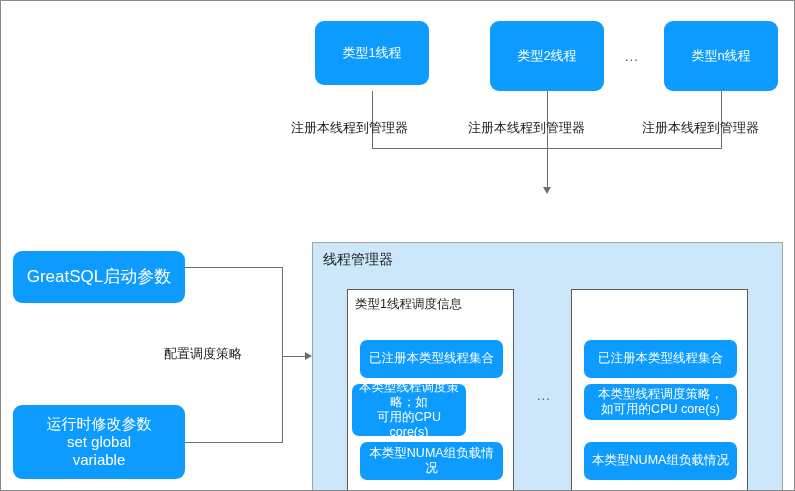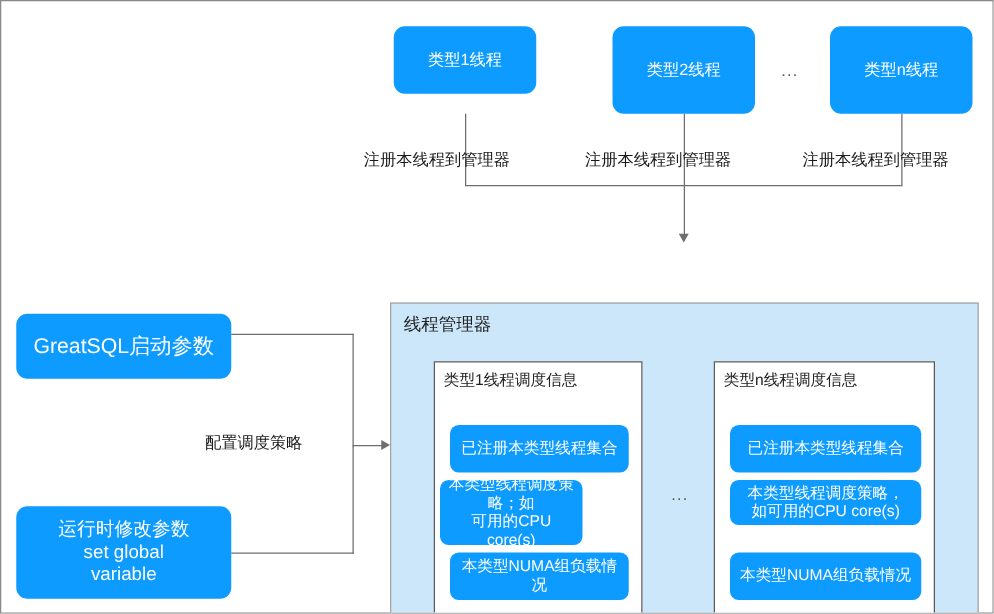--- a/index.html
+++ b/index.html
@@ -109,21 +109,21 @@
     color: #555555;
     letter-spacing: 1px;
     white-space: nowrap;
   }
 </style>
 </head>
 <body>
 
 <div id="canvas">
 
-  <div class="node thread" style="left:314px; top:20px; width:114px; height:54px;">类型1线程</div>
+  <div class="node thread" style="left:314px; top:20px; width:114px; height:64px;">类型1线程</div>
 
   <div class="node thread" style="left:489px; top:20px; width:114px; height:70px;">类型2线程</div>
 
   <span class="ellipsis" style="left:624px; top:48px;">...</span>
 
   <div class="node thread" style="left:663px; top:20px; width:114px; height:70px;">类型n线程</div>
 
   <div class="line-v" style="left:371px; top:90px; height:57px;"></div>
   <div class="line-v" style="left:546px; top:90px; height:57px;"></div>
   <div class="line-v" style="left:720px; top:90px; height:57px;"></div>
@@ -152,21 +152,20 @@
       <div class="node infochip" style="left:4px; top:94px; width:114px; height:52px;">本类型线程调度策略；如
 可用的CPU core(s)</div>
 
       <div class="node infochip" style="left:12px; top:152px; width:143px; height:38px;">本类型NUMA组负载情况</div>
     </div>
 
     <span class="ellipsis" style="left:224px; top:145px;">...</span>
 
     <div class="groupbox" style="left:258px; top:46px; width:177px; height:210px;">
 
-      <span class="groupbox-title">类型n线程调度信息</span>
 
       <div class="node infochip" style="left:12px; top:50px; width:153px; height:38px;">已注册本类型线程集合</div>
 
       <div class="node infochip" style="left:12px; top:94px; width:153px; height:36px;">本类型线程调度策略，
 如可用的CPU core(s)</div>
 
       <div class="node infochip" style="left:12px; top:152px; width:153px; height:38px;">本类型NUMA组负载情况</div>
     </div>
   </div>
 

